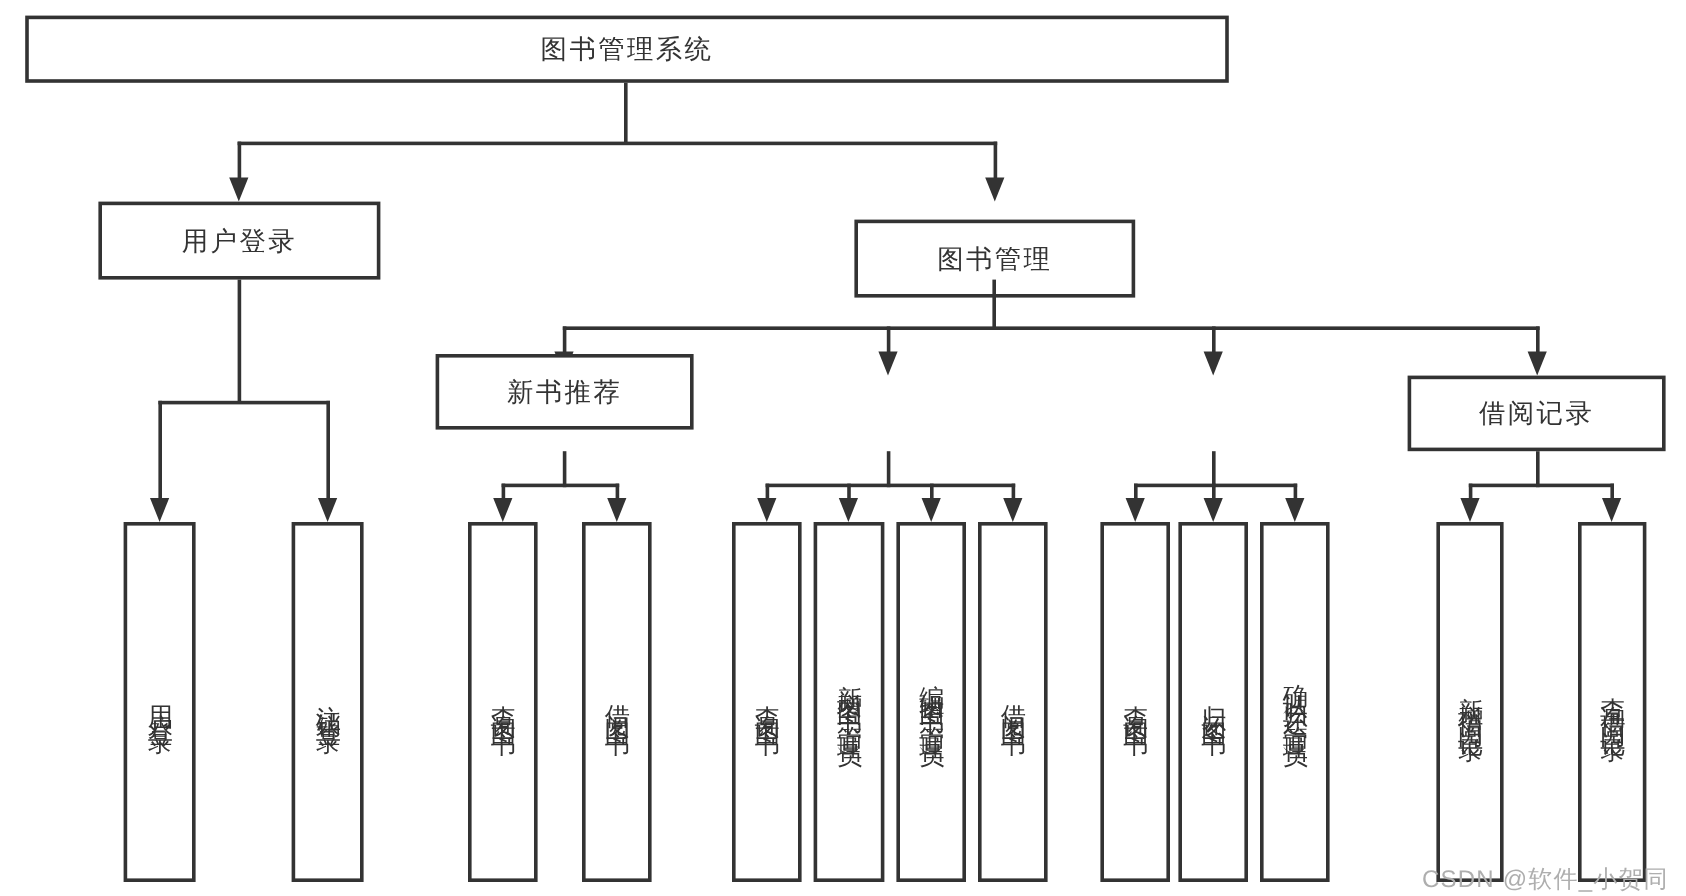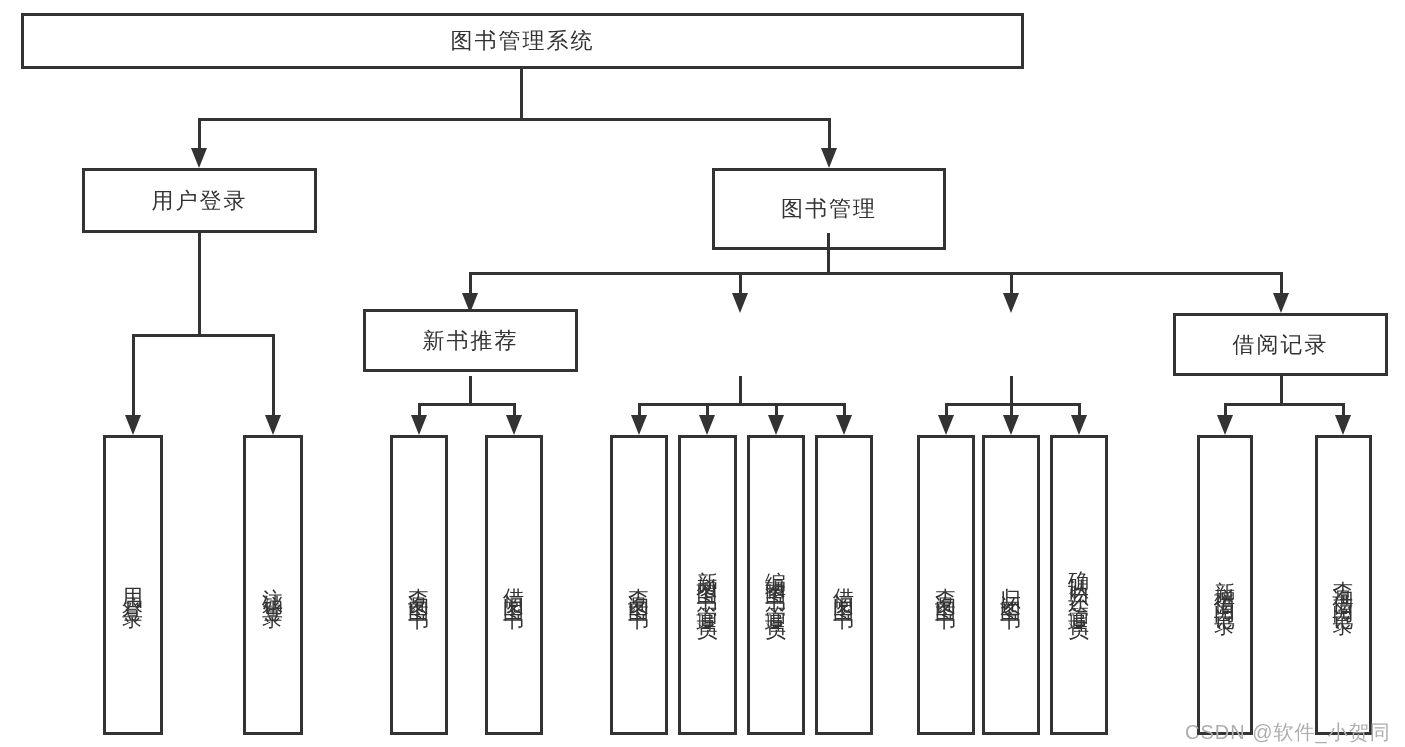--- a/index.html
+++ b/index.html
@@ -48,21 +48,21 @@
   <div class="vline" style="left:520px;top:69px;height:50px"></div>
   <div class="hline" style="left:198px;top:118px;width:633px"></div>
   <div class="vline" style="left:198px;top:118px;height:34px"></div>
   <div class="arrow" style="left:191px;top:148px"></div>
   <div class="vline" style="left:828px;top:118px;height:34px"></div>
   <div class="arrow" style="left:821px;top:148px"></div>
 
   <div class="box hbox" style="left:82px;top:168px;width:235px;height:65px">
     <span>用户登录</span>
   </div>
-  <div class="box hbox" style="left:712px;top:168px;width:234px;height:82px">
+  <div class="box hbox" style="left:712px;top:183px;width:234px;height:65px">
     <span>图书管理</span>
   </div>
 
   <div class="vline" style="left:198px;top:233px;height:102px"></div>
   <div class="hline" style="left:132px;top:334px;width:143px"></div>
   <div class="vline" style="left:132px;top:334px;height:85px"></div>
   <div class="arrow" style="left:125px;top:415px"></div>
   <div class="vline" style="left:272px;top:334px;height:85px"></div>
   <div class="arrow" style="left:265px;top:415px"></div>
 
@@ -70,21 +70,21 @@
   <div class="hline" style="left:469px;top:272px;width:814px"></div>
   <div class="vline" style="left:469px;top:272px;height:25px"></div>
   <div class="arrow" style="left:462px;top:293px"></div>
   <div class="vline" style="left:739px;top:272px;height:25px"></div>
   <div class="arrow" style="left:732px;top:293px"></div>
   <div class="vline" style="left:1010px;top:272px;height:25px"></div>
   <div class="arrow" style="left:1003px;top:293px"></div>
   <div class="vline" style="left:1280px;top:272px;height:25px"></div>
   <div class="arrow" style="left:1273px;top:293px"></div>
 
-  <div class="box hbox" style="left:363px;top:309px;width:215px;height:63px">
+  <div class="box hbox" style="left:363px;top:295px;width:215px;height:63px">
     <span>新书推荐</span>
   </div>
   <div class="box hbox" style="left:1173px;top:313px;width:215px;height:63px">
     <span>借阅记录</span>
   </div>
 
   <div class="vline" style="left:469px;top:376px;height:30px"></div>
   <div class="hline" style="left:418px;top:403px;width:98px"></div>
   <div class="vline" style="left:418px;top:403px;height:14px"></div>
   <div class="arrow" style="left:411px;top:415px"></div>

